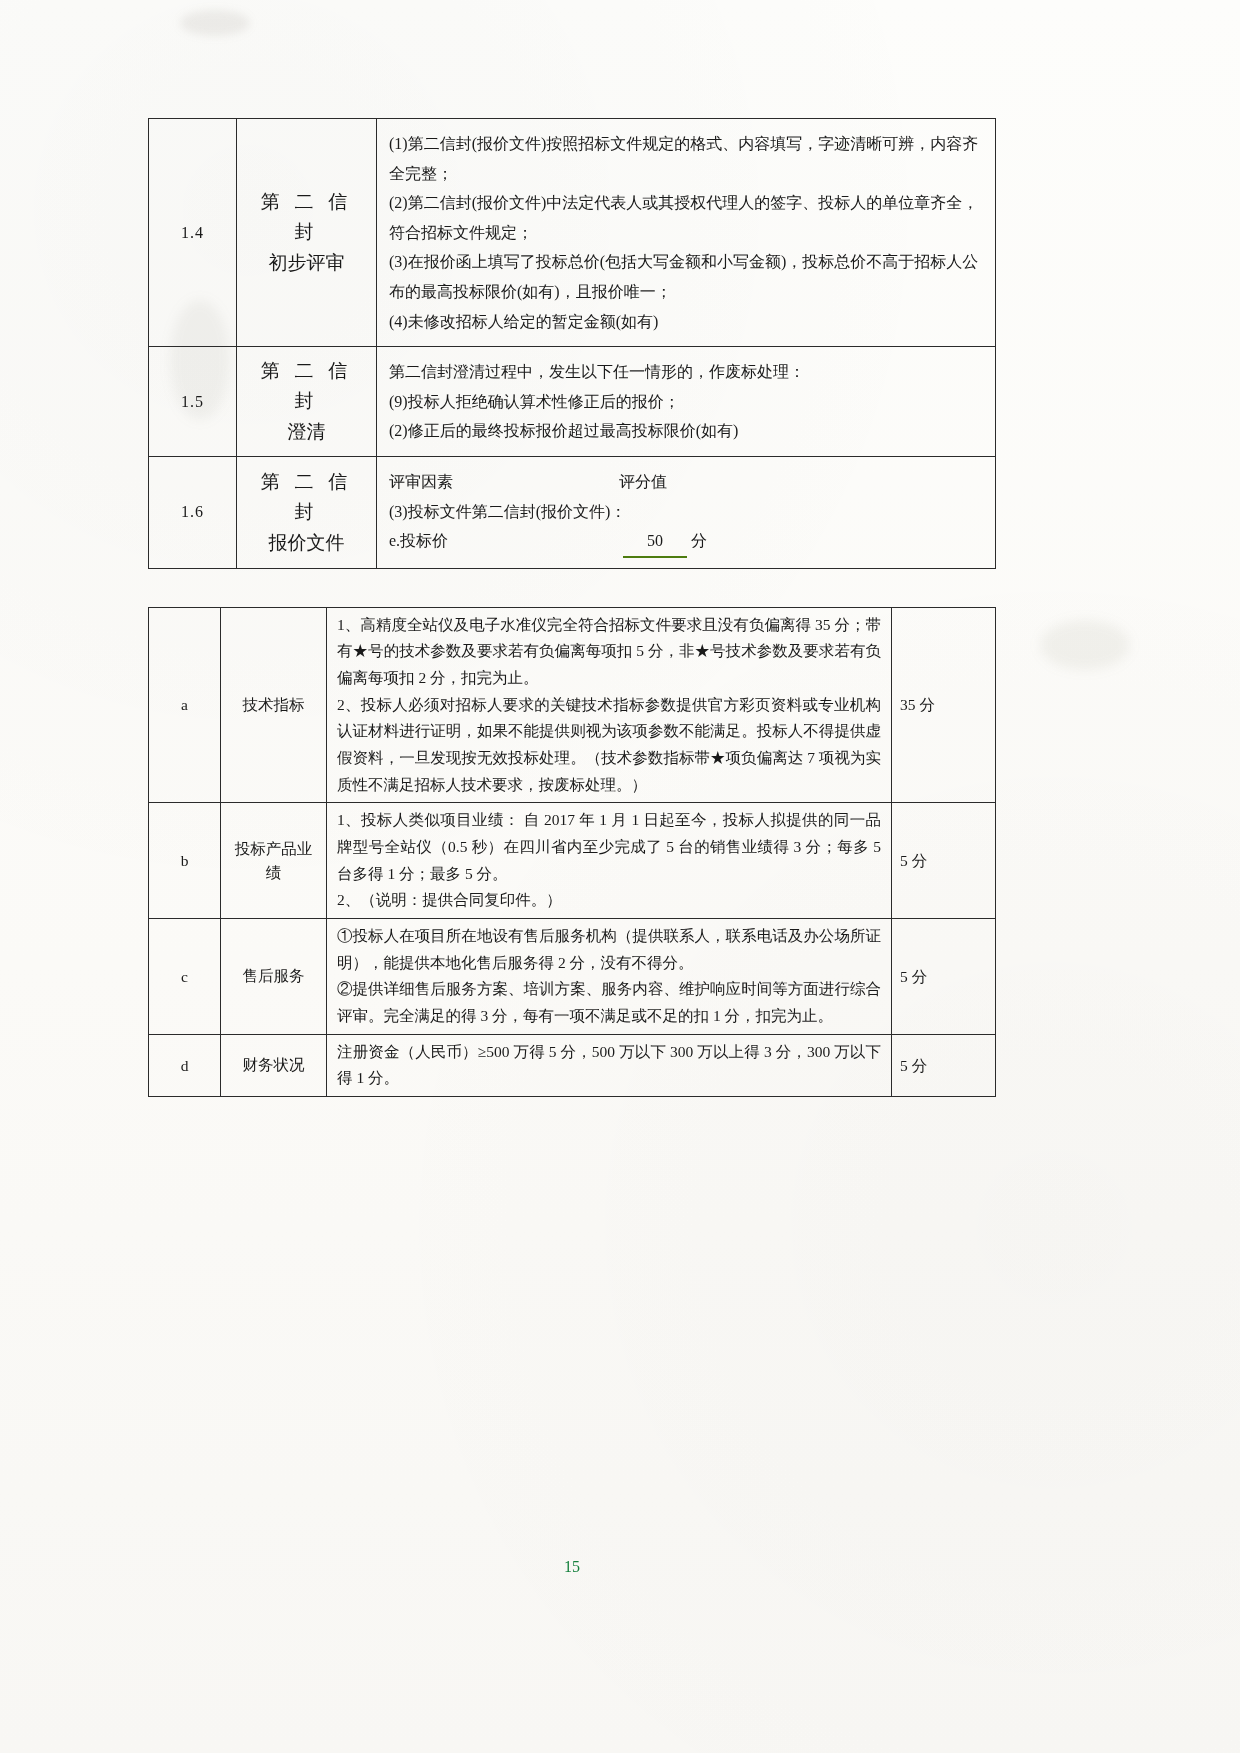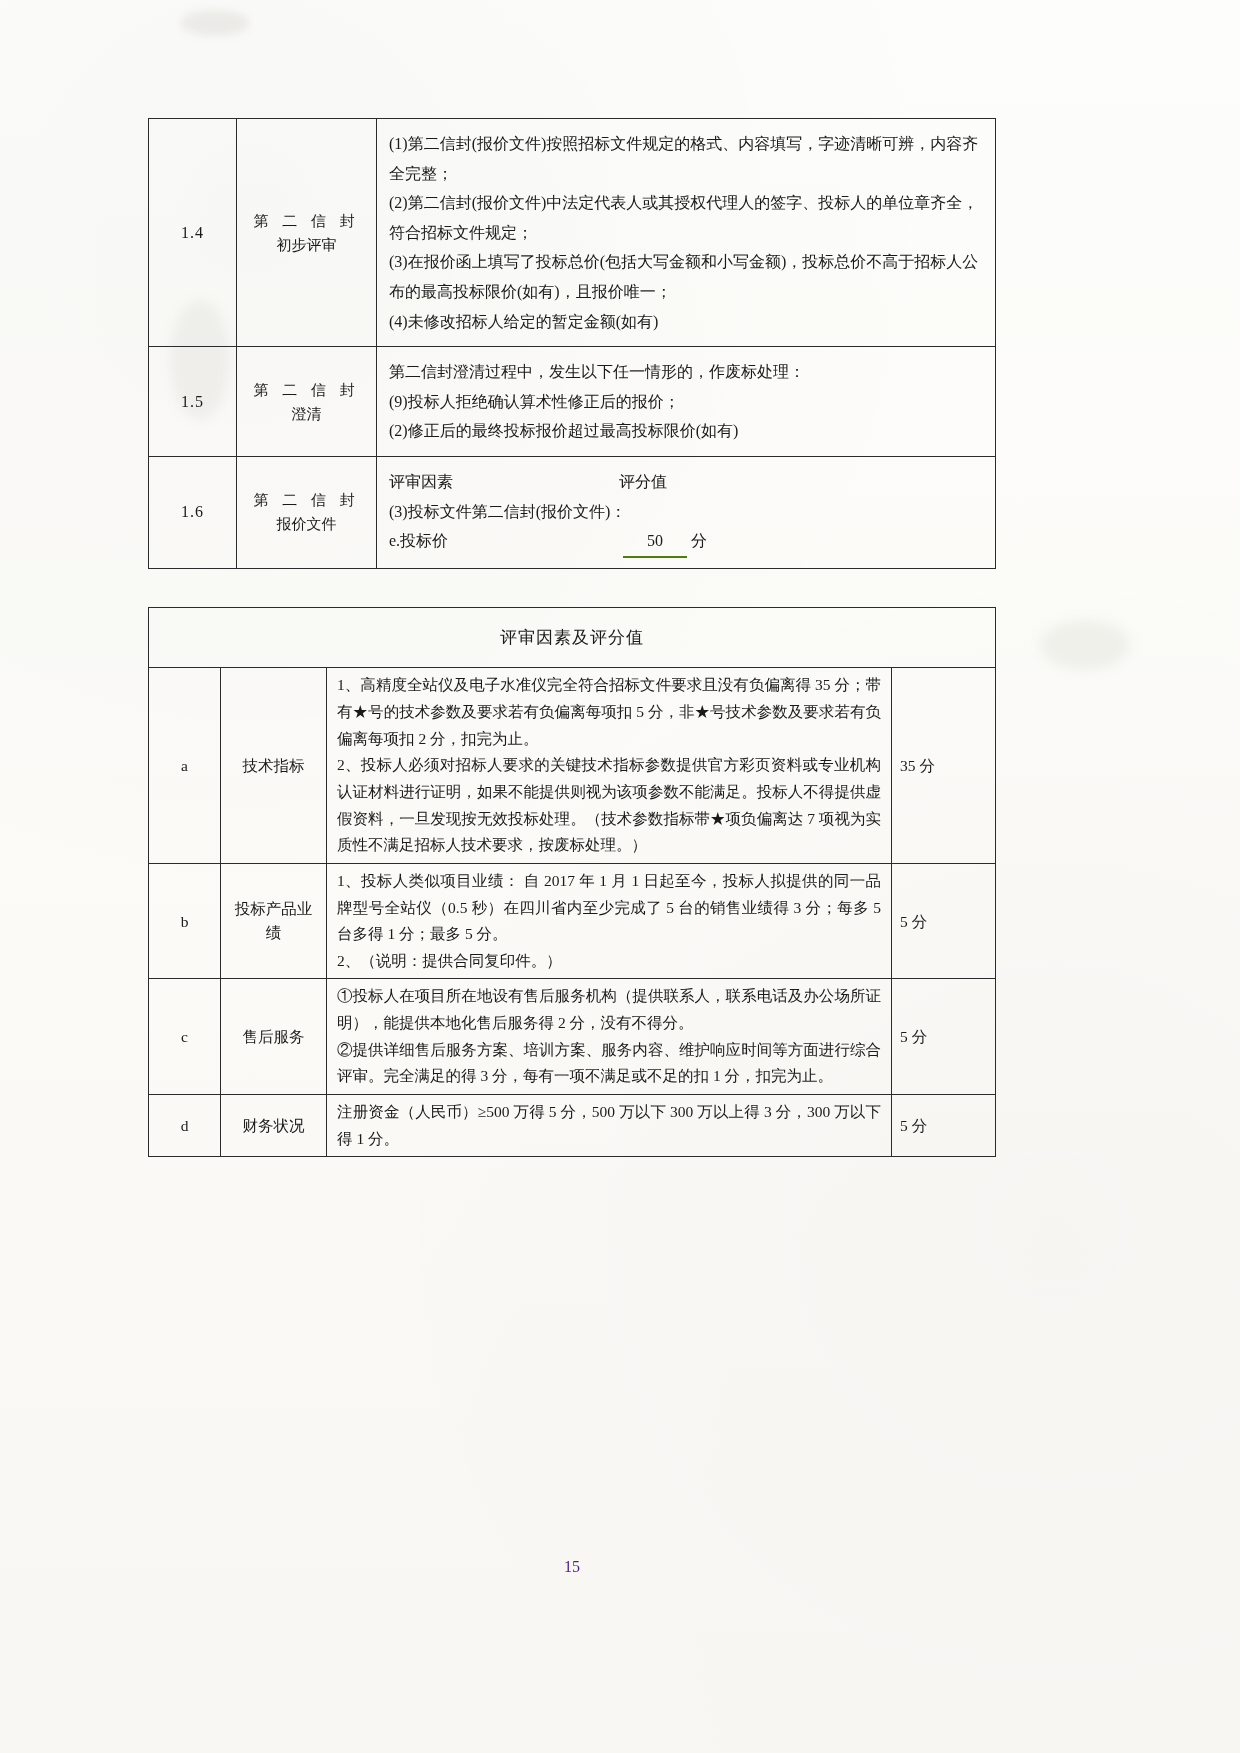--- a/index.html
+++ b/index.html
@@ -50,21 +50,21 @@
   
   .t1 td.num {
     width: 88px;
     text-align: center;
     font-size: 16px;
     letter-spacing: 1px;
   }
   .t1 td.cat {
     width: 140px;
     text-align: center;
-    font-size: 15px;
+    font-size: 19px;
     line-height: 1.6;
   }
   .t1 td.body {
     padding: 10px 12px 10px 12px;
     font-size: 16px;
     line-height: 1.85;
   }
   .spaced {
     letter-spacing: 5px;
   }
@@ -116,21 +116,21 @@
     text-align: justify;
   }
   .t2 .c-desc p { margin: 0; }
   .footer-num {
     position: absolute;
     left: 0;
     top: 1440px;
     width: 848px;
     text-align: center;
     font-size: 16px;
-    color: #4c1d95;
+    color: #15803d;
     font-family: Liberation Serif, serif;
   }
 </style>
 </head>
 <body>
 
 <div class="page"></div>
 <div class="smudge" style="left:180px;top:10px;width:70px;height:26px;background:rgba(120,110,95,0.10);filter:blur(4px);"></div>
 <div class="smudge" style="left:170px;top:300px;width:60px;height:120px;background:rgba(120,110,95,0.07);filter:blur(6px);"></div>
 <div class="smudge" style="left:1040px;top:620px;width:90px;height:50px;background:rgba(120,110,95,0.08);filter:blur(6px);"></div>
@@ -196,23 +196,20 @@
   </table>
 
   <table class="t2">
     <colgroup>
       <col style="width:72px">
       <col style="width:106px">
       <col>
       <col style="width:104px">
     </colgroup>
     <tbody>
-      <tr>
-        <td class="title-cell" colspan="4">评审因素及评分值</td>
-      </tr>
 
       <tr>
         <td class="c-no">a</td>
         <td class="c-item">技术指标</td>
         <td class="c-desc">
           <p>1、高精度全站仪及电子水准仪完全符合招标文件要求且没有负偏离得 35 分；带有★号的技术参数及要求若有负偏离每项扣 5 分，非★号技术参数及要求若有负偏离每项扣 2 分，扣完为止。</p>
           <p>2、投标人必须对招标人要求的关键技术指标参数提供官方彩页资料或专业机构认证材料进行证明，如果不能提供则视为该项参数不能满足。投标人不得提供虚假资料，一旦发现按无效投标处理。（技术参数指标带★项负偏离达 7 项视为实质性不满足招标人技术要求，按废标处理。）</p>
         </td>
         <td class="c-score">35 分</td>
       </tr>

